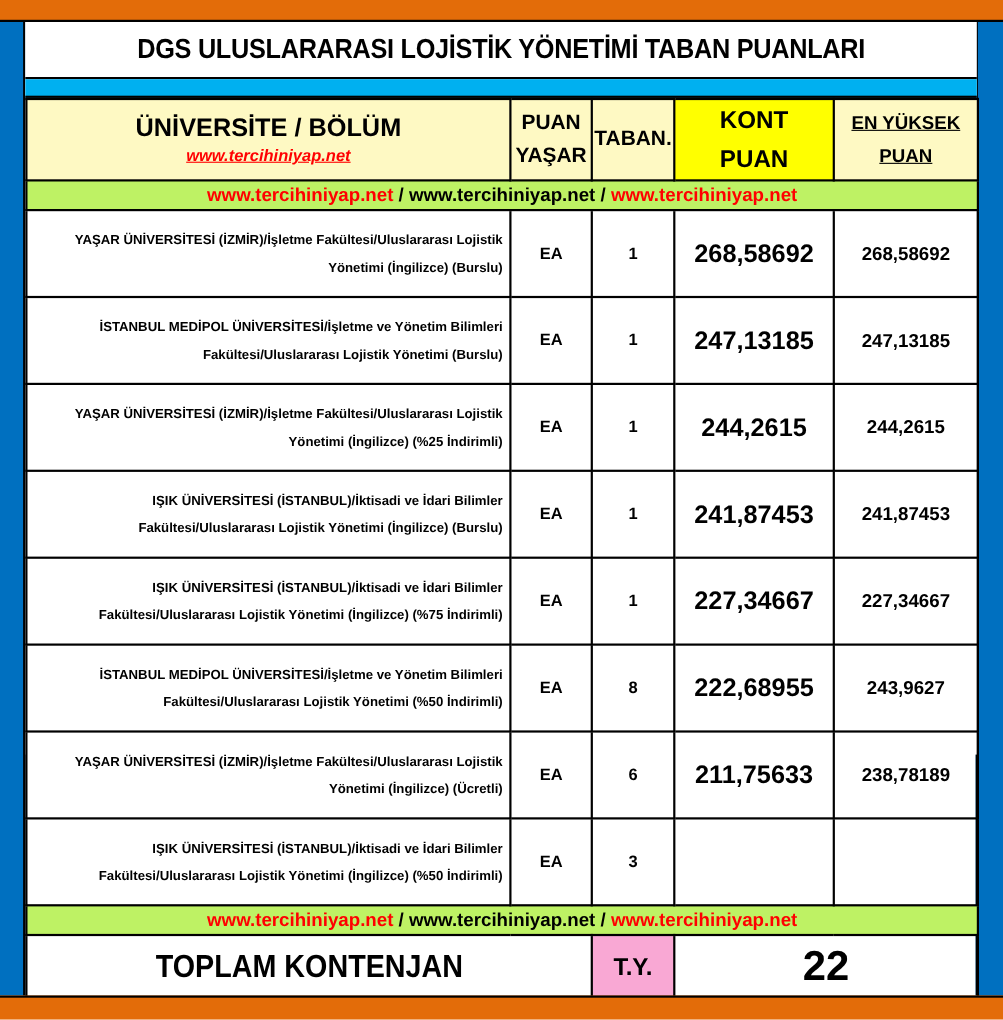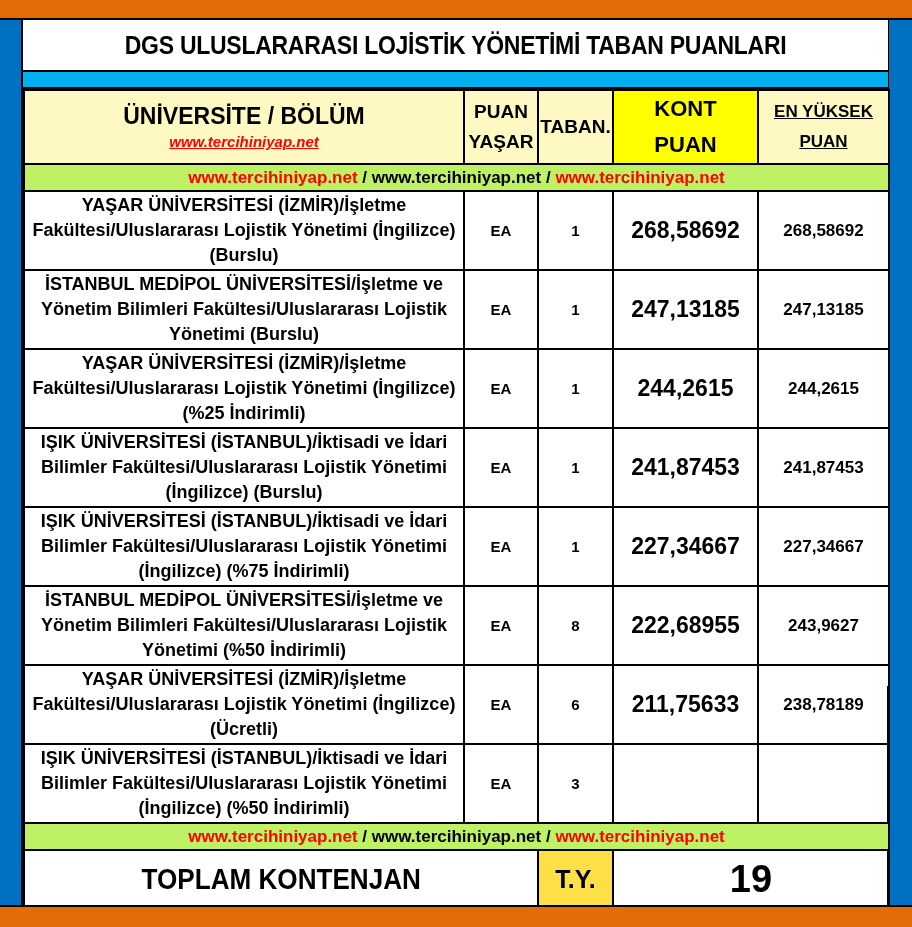--- a/index.html
+++ b/index.html
@@ -26,28 +26,28 @@
   .h-uni .uni-link { font-size: 15px; color: #ff0000; font-style: italic; text-decoration: underline; display: block; line-height: 22px; }
   .h-type, .h-kont { font-size: 19px; line-height: 30px; }
   .h-taban { background: #ffff00; font-size: 22px; line-height: 36px; }
   .h-max { font-size: 17px; line-height: 30px; text-decoration: underline; }
 
   .url-band td { background: #bef264; height: 27px; font-size: 17px; padding: 0; white-space: nowrap; }
   .red { color: #ff0000; }
   .blk { color: #000; }
 
   .data-row td { height: 79px; }
-  .c-uni { font-size: 18px; line-height: 25px; padding: 0 6px; }
+  .c-uni { font-size: 12px; line-height: 25px; padding: 0 6px; text-align: right; }
   .c-type, .c-kont { font-size: 15px; }
   .c-taban { font-size: 23px; }
   .c-max { font-size: 17px; }
 
   .total-row td { height: 58px; }
   .t-label { font-size: 29px; transform: scaleX(0.9); display: inline-block; }
-  .t-ty { background: #fde047; font-size: 25px; }
+  .t-ty { background: #f9a8d4; font-size: 22px; }
   .t-val { font-size: 38px; }
 </style>
 </head>
 <body>
 
 <div class="orange-top"></div>
 <div class="blue-left"></div>
 <div class="blue-right"></div>
 
 <div class="sheet">
@@ -152,19 +152,19 @@
       <td colspan="5">
         <span class="red">www.tercihiniyap.net</span><span class="blk"> / </span><span class="blk">www.tercihiniyap.net</span><span class="blk"> / </span><span class="red">www.tercihiniyap.net</span>
       </td>
     </tr>
 
     <tr class="total-row">
       <td colspan="2">
         <span class="t-label">TOPLAM KONTENJAN</span>
       </td>
       <td class="t-ty">T.Y.</td>
-      <td colspan="2" class="t-val">19</td>
+      <td colspan="2" class="t-val">22</td>
     </tr>
   </tbody>
     </table>
 </div>
 
 <div class="orange-bottom"></div>
 
 </body></html>

